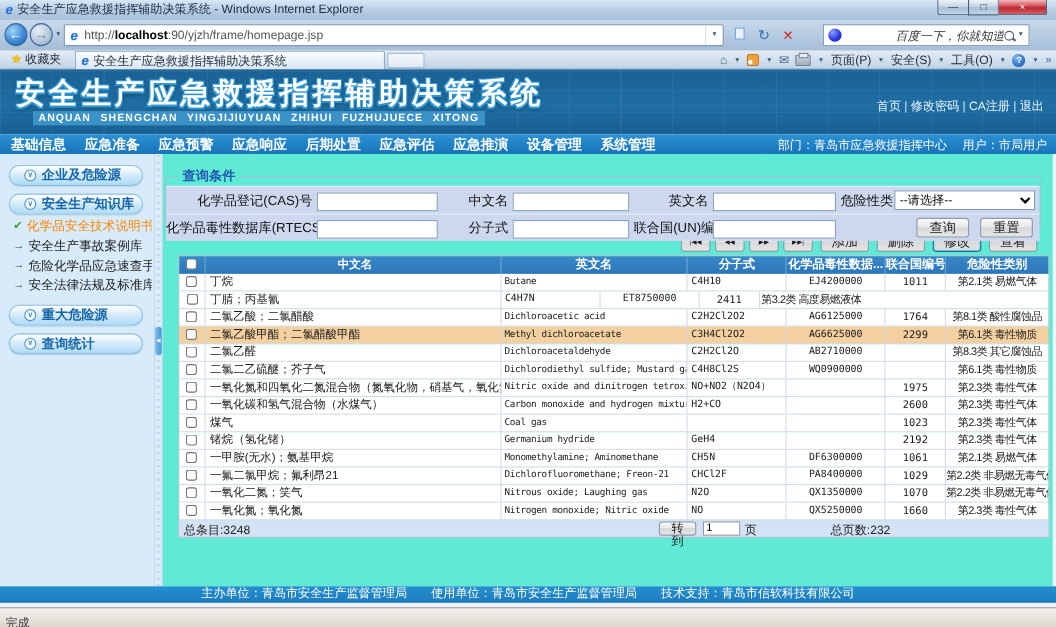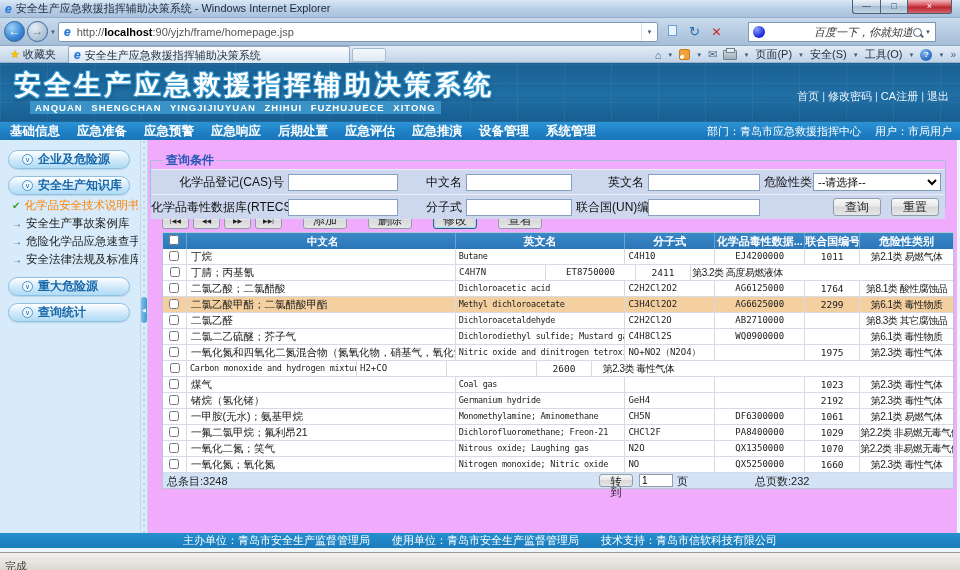--- a/index.html
+++ b/index.html
@@ -118,42 +118,42 @@
   .sicon{font-size:10px;color:#3c4a58;font-weight:bold;}
   .sitem.active .sicon{color:#3a9a1f;}
 
   #splitter{left:140px;top:77px;width:8px;height:393px;background:#dcebf8;
     border-left:1px solid #c2d8ec;border-right:1px solid #c2d8ec;box-sizing:border-box;
     background-image:repeating-linear-gradient(0deg,#b9d4ea 0 2px,transparent 2px 6px);
     background-size:2px 100%;background-position:2px 0;background-repeat:repeat-y;}
   #splitter-handle{position:absolute;left:0px;top:157px;width:6px;height:26px;border-radius:3px;
     background:linear-gradient(90deg,#7fc0ec,#4796d2);color:#fff;font-size:5px;line-height:26px;text-align:center;}
 
-  #content{left:148px;top:77px;right:3px;height:393px;background:#f0abfc;}
+  #content{left:148px;top:77px;right:3px;height:393px;background:#5eead4;}
 
   
   #query{margin:12px 2px 0 2px;width:796px;height:56px;box-sizing:border-box;
     border:1px solid #a9bbd6;border-radius:2px;padding:0;position:relative;}
   #query legend{font-size:12px;font-weight:bold;color:#2458b3;margin-left:12px;padding:0 3px;}
   .qrow{display:flex;height:24px;align-items:center;background:#cdd8ee;border-top:1px solid #e9eff9;}
   .qcell{height:24px;line-height:24px;box-sizing:border-box;}
   .ql{text-align:right;padding-right:4px;font-size:12px;color:#111;white-space:nowrap;overflow:hidden;}
   .w1{width:137px;} .w2{width:138px;} .w3{width:40px;} .w4{width:110px;}
   .w5{width:72px;} .w6{width:116px;} .w7{width:49px;} .wlast{flex:1;display:flex;align-items:center;}
   .qin{height:15px;border:1px solid #86a0bd;background:#fff;font-size:11px;padding:0 2px;box-sizing:content-box;}
   .qin.i1{width:104px;} .qin.i2{width:100px;} .qin.i3{width:106px;}
   #hazard-select{width:128px;height:18px;font-size:11px;border:1px solid #7f9db9;background:#fff;}
   .wbtn{box-sizing:border-box;height:18px;line-height:15px;font-size:12px;color:#222;text-align:center;
     background:linear-gradient(180deg,#f9f9f9 0%,#e9e9e9 45%,#d8d8d8 50%,#e6e6e6 100%);
     border:1px solid #8e9cab;border-radius:3px;}
   .qbtns{margin-left:auto;display:flex;gap:10px;padding-right:6px;}
   .qbtns .wbtn{width:48px;}
 
   
-  #toolbar{margin:2px 14px 0 14px;height:20px;display:flex;align-items:center;gap:21px;}
+  #toolbar{margin:2px 14px 0 14px;height:20px;display:flex;justify-content:flex-end;align-items:center;gap:7px;}
   .pgbtn{width:27px;height:17px;line-height:14px;font-size:6px;letter-spacing:0;color:#222;}
   .act{width:44px;}
   .act.focused{border:1px solid #2c628b;box-shadow:inset 0 0 2px 1px #9fd4f2;}
 
   
   #table{margin:2px 14px 0 14px;width:792px;box-sizing:border-box;border:1px solid #b9c6d8;border-bottom:none;}
   .thr{display:flex;height:16px;background:linear-gradient(180deg,#3a88c8,#2b76b8);}
   .th{box-sizing:border-box;border-right:1px solid #6ba6d8;color:#fff;font-weight:bold;font-size:11px;
       text-align:center;line-height:16px;white-space:nowrap;overflow:hidden;height:16px;}
   .tr{display:flex;height:16px;background:#fff;border-bottom:1px solid #d4dae6;box-sizing:border-box;}
@@ -438,20 +438,21 @@
             <div class="td cck"><input type="checkbox" style=""></div>
             <div class="td c1">一氧化氮和四氧化二氮混合物（氮氧化物，硝基气，氧化氮气体）</div>
             <div class="td c2">Nitric oxide and dinitrogen tetroxid</div>
             <div class="td c3">NO+NO2（N2O4）</div>
             <div class="td c4"></div>
             <div class="td c5">1975</div>
             <div class="td c6">第2.3类 毒性气体</div>
           </div>
           <div class="tr">
             <div class="td cck"><input type="checkbox" style=""></div>
+            <div class="td c1">一氧化碳和氢气混合物（水煤气）</div>
             <div class="td c2">Carbon monoxide and hydrogen mixture</div>
             <div class="td c3">H2+CO</div>
             <div class="td c4"></div>
             <div class="td c5">2600</div>
             <div class="td c6">第2.3类 毒性气体</div>
           </div>
           <div class="tr">
             <div class="td cck"><input type="checkbox" style=""></div>
             <div class="td c1">煤气</div>
             <div class="td c2">Coal gas</div>

